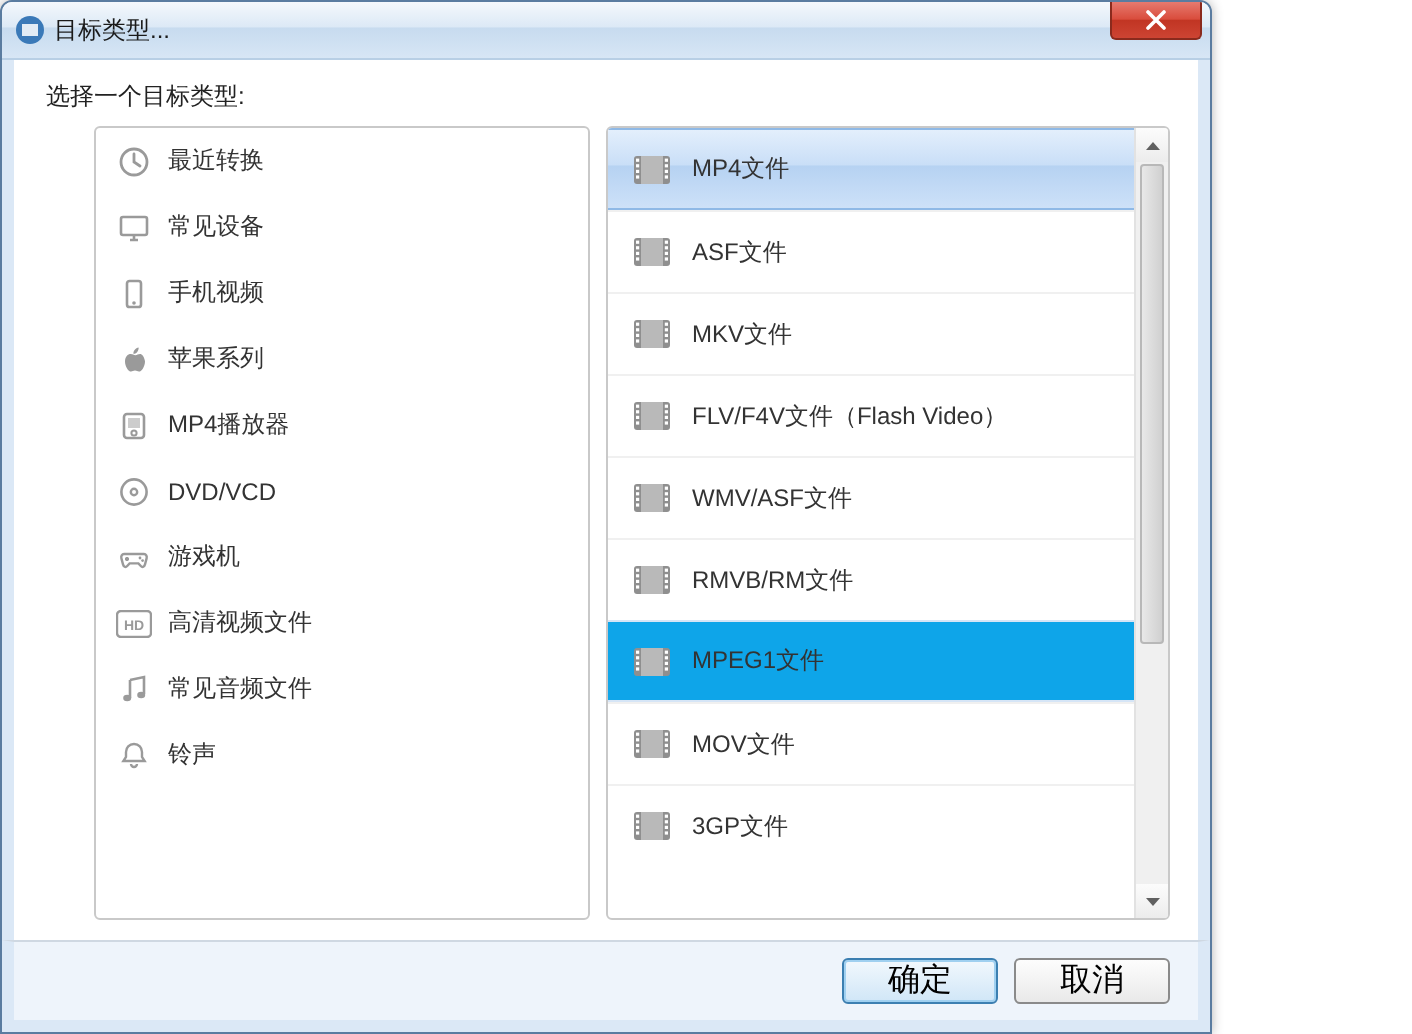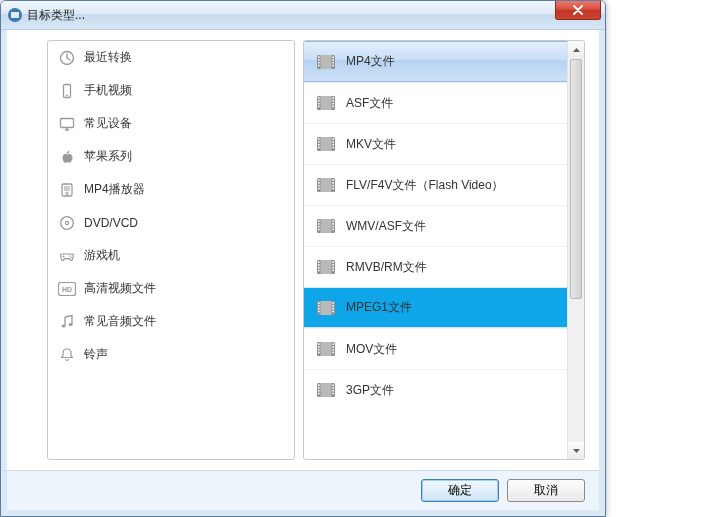--- a/index.html
+++ b/index.html
@@ -123,21 +123,21 @@
   border-top: 1px solid #cfd8e2;
   display: flex; align-items: center; justify-content: flex-end;
   padding: 0 14px;
   gap: 8px;
   border-left: 6px solid #dbe8f6;
   border-right: 6px solid #dbe8f6;
   border-bottom: 6px solid #dbe8f6;
 }
 .btn {
   min-width: 78px; height: 23px;
-  font-size: 12px;
+  font-size: 16px;
   border: 1px solid #8a8a8a;
   border-radius: 3px;
   background: linear-gradient(to bottom,#fdfdfd,#e9e9e9);
   cursor: pointer;
   padding: 0 10px;
 }
 .btn.default {
   border: 1px solid #3c7fb1;
   box-shadow: inset 0 0 0 1px #a0d0f0;
   background: linear-gradient(to bottom,#f2f8fd,#d0e6f7);
@@ -156,50 +156,51 @@
     </span>
     <span class="titletext">目标类型...</span>
     <div class="close-btn">
       <svg width="12" height="10" viewBox="0 0 12 10">
           <path d="M2 1l8 8M10 1l-8 8" stroke="#fff" stroke-width="1.8" stroke-linecap="round"></path>
         </svg>
     </div>
   </div>
 
   <div class="body">
+    <div class="prompt">选择一个目标类型:</div>
     <div class="panes">
 
       <div class="pane pane-left">
         <ul class="list" id="cat-list">
             <li class="cat-item">
               <span class="ic">
                 <svg width="16" height="16" viewBox="0 0 16 16">
                   <circle cx="8" cy="8" r="6.5" fill="none" stroke="#9a9a9a" stroke-width="1.4"></circle>
                   <path d="M8 4v4l3 2" stroke="#9a9a9a" stroke-width="1.4" fill="none" stroke-linecap="round"></path>
                 </svg>
               </span>
               <span>最近转换</span>
             </li>
             <li class="cat-item">
               <span class="ic">
                 <svg width="16" height="16" viewBox="0 0 16 16">
+                  <rect x="1.5" y="2.5" width="13" height="9" rx="1" fill="none" stroke="#9a9a9a" stroke-width="1.3"></rect>
+                  <path d="M6 14h4M8 11.5v2.5" stroke="#9a9a9a" stroke-width="1.3"></path>
+                </svg>
+              </span>
+              <span>常见设备</span>
+            </li>
+            <li class="cat-item">
+              <span class="ic">
+                <svg width="16" height="16" viewBox="0 0 16 16">
                   <rect x="4.5" y="1.5" width="7" height="13" rx="1.3" fill="none" stroke="#9a9a9a" stroke-width="1.3"></rect>
                   <circle cx="8" cy="12.5" r=".9" fill="#9a9a9a"></circle>
                 </svg>
               </span>
               <span>手机视频</span>
-            </li>
-            <li class="cat-item">
-              <span class="ic">
-                <svg width="16" height="16" viewBox="0 0 16 16">
-                  <rect x="1.5" y="2.5" width="13" height="9" rx="1" fill="none" stroke="#9a9a9a" stroke-width="1.3"></rect>
-                  <path d="M6 14h4M8 11.5v2.5" stroke="#9a9a9a" stroke-width="1.3"></path>
-                </svg>
-              </span>
-              <span>常见设备</span>
             </li>
             <li class="cat-item">
               <span class="ic">
                 <svg width="16" height="16" viewBox="0 0 16 16">
                   <path d="M11 5c-1 0-1.4.6-2.3.6S7.4 5 6.4 5C4.9 5 3.5 6.3 3.5 8.7c0 2.7 1.8 5.1 3 5.1.8 0 1.1-.5 2-.5s1.2.5 2 .5c1.3 0 3-2.6 3-5.2C13 6.1 12 5 11 5zM9.6 4c.5-.6.8-1.4.7-2.2-.7.1-1.5.5-1.9 1.1-.4.5-.8 1.3-.7 2 .8.1 1.5-.3 1.9-.9z" fill="#9a9a9a"></path>
                 </svg>
               </span>
               <span>苹果系列</span>
             </li>
             <li class="cat-item">

